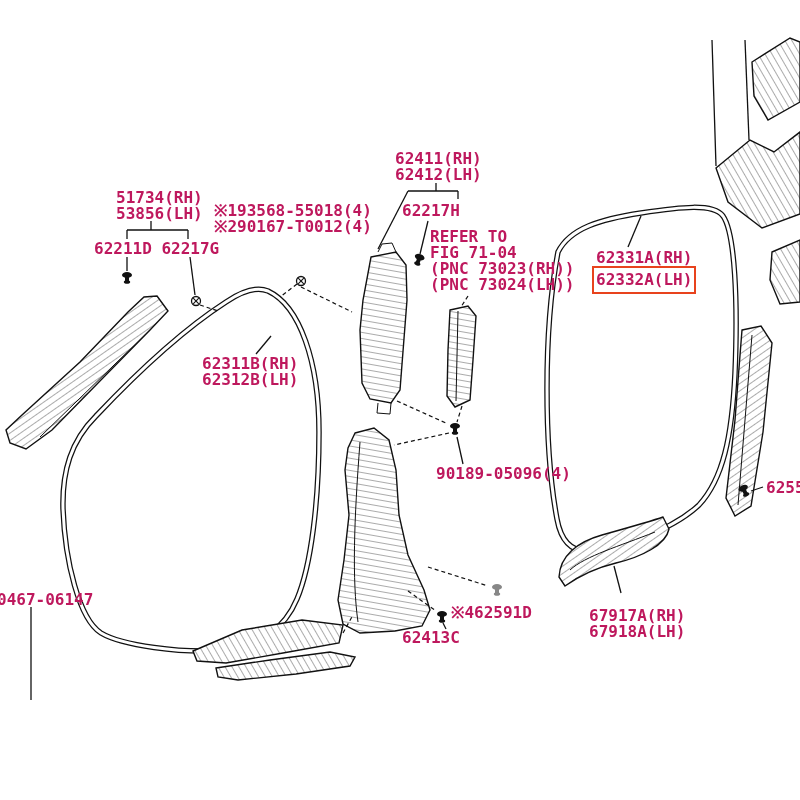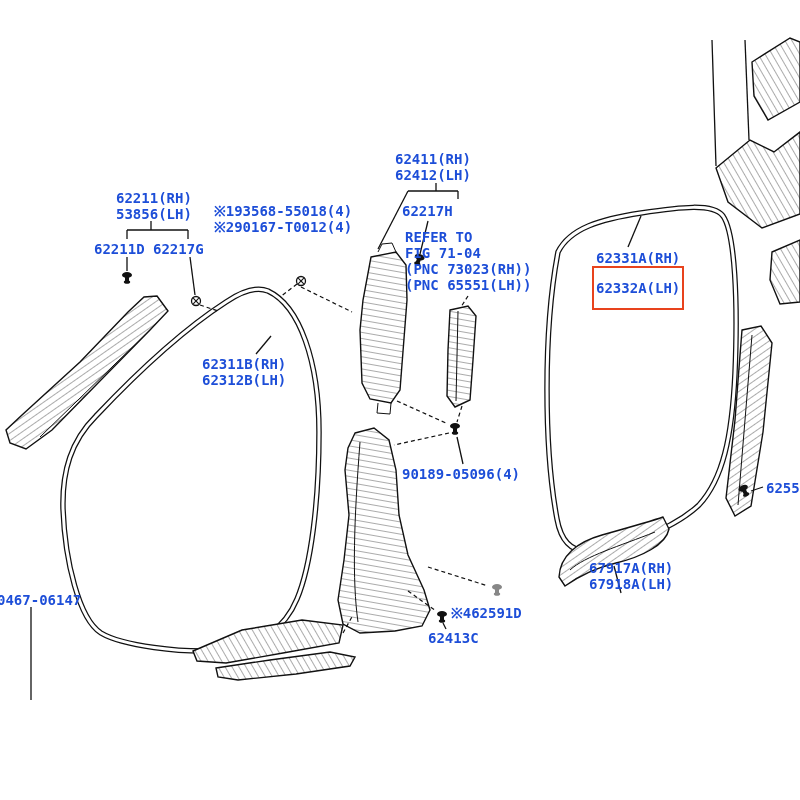--- a/index.html
+++ b/index.html
@@ -1,22 +1,22 @@
 <!DOCTYPE html>
 <html><head>
 <meta charset="utf-8">
 <style>
   *{margin:0;padding:0;box-sizing:border-box}
   html,body{width:800px;height:800px;background:#fff}
   body{font-family:"DejaVu Sans Mono",monospace;overflow:hidden}
   #stage{position:relative;width:800px;height:800px;background:#fff;overflow:hidden}
   #art{position:absolute;left:0;top:0}
-  .lbl{position:absolute;font-weight:bold;font-size:14px;line-height:16px;color:#1d4ed8;white-space:nowrap}
+  .lbl{position:absolute;font-weight:bold;font-size:16px;line-height:16px;color:#be185d;white-space:nowrap}
   .ln{display:block}
-  .boxed{display:inline-block;border:2px solid #e8431d;padding:12px 2px;margin-left:-4px}
+  .boxed{display:inline-block;border:2px solid #e8431d;padding:4px 2px;margin-left:-4px}
   .loop-outer{fill:none;stroke:#111;stroke-width:5.5}
   .loop-inner{fill:none;stroke:#fff;stroke-width:3}
   .part{stroke:#111;stroke-width:1.4}
   .thin{fill:none;stroke:#111;stroke-width:1}
   .lead{stroke:#111;stroke-width:1.3;fill:none}
   .dash{stroke:#111;stroke-width:1.2;fill:none;stroke-dasharray:4 3}
 </style>
 </head>
 <body>
 
@@ -144,21 +144,21 @@
     <use href="#clip-shape" transform="translate(455,428)"></use>
     <use href="#clip-shape" transform="translate(497,589)" opacity="0.5"></use>
     <use href="#clip-shape" transform="translate(442,616)"></use>
     <use href="#clip-shape" transform="translate(744,490) rotate(-25)"></use>
   </g>
 </svg>
 
 <div>
 
   <div class="lbl" style="left:116px;top:190px">
-    <span class="ln">62211(RH)</span>
+    <span class="ln">51734(RH)</span>
     <span class="ln">53856(LH)</span>
   </div>
 
   <div class="lbl" style="left:94px;top:241px">
     <span class="ln">62211D 62217G</span>
   </div>
 
   <div class="lbl" style="left:214px;top:203px">
     <span class="ln">※193568-55018(4)</span>
     <span class="ln">※290167-T0012(4)</span>
@@ -166,54 +166,54 @@
 
   <div class="lbl" style="left:395px;top:151px">
     <span class="ln">62411(RH)</span>
     <span class="ln">62412(LH)</span>
   </div>
 
   <div class="lbl" style="left:402px;top:203px">
     <span class="ln">62217H</span>
   </div>
 
-  <div class="lbl" style="left:405px;top:229px">
+  <div class="lbl" style="left:430px;top:229px">
     <span class="ln">REFER TO</span>
     <span class="ln">FIG 71-04</span>
     <span class="ln">(PNC 73023(RH))</span>
-    <span class="ln">(PNC 65551(LH))</span>
+    <span class="ln">(PNC 73024(LH))</span>
   </div>
 
   <div class="lbl" style="left:202px;top:356px">
     <span class="ln">62311B(RH)</span>
     <span class="ln">62312B(LH)</span>
   </div>
 
   <div class="lbl" style="left:596px;top:250px">
     <span class="ln">62331A(RH)</span>
     <span class="ln boxed" style="border-color: rgb(232, 67, 29);">62332A(LH)</span>
   </div>
 
-  <div class="lbl" style="left:402px;top:466px">
+  <div class="lbl" style="left:436px;top:466px">
     <span class="ln">90189-05096(4)</span>
   </div>
 
   <div class="lbl" style="left:-3px;top:592px">
     <span class="ln">0467-06147</span>
   </div>
 
   <div class="lbl" style="left:451px;top:605px">
     <span class="ln">※462591D</span>
   </div>
 
-  <div class="lbl" style="left:428px;top:630px">
+  <div class="lbl" style="left:402px;top:630px">
     <span class="ln">62413C</span>
   </div>
 
-  <div class="lbl" style="left:589px;top:560px">
+  <div class="lbl" style="left:589px;top:608px">
     <span class="ln">67917A(RH)</span>
     <span class="ln">67918A(LH)</span>
   </div>
 
   <div class="lbl" style="left:766px;top:480px">
     <span class="ln">6255</span>
   </div>
 
 </div>
 </div>

